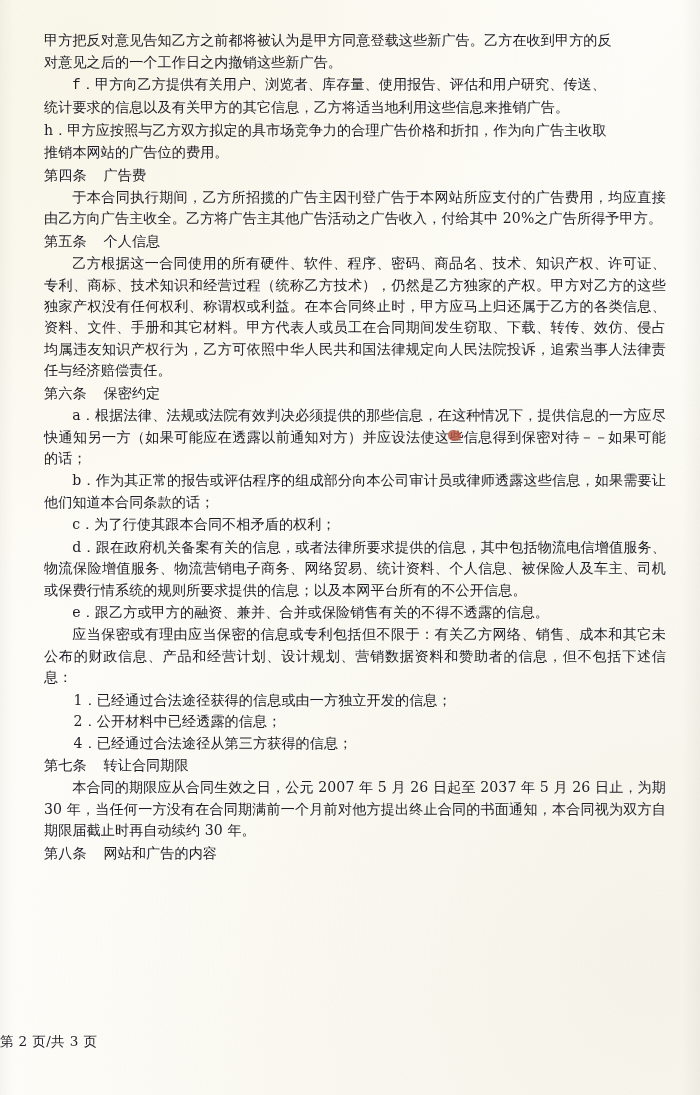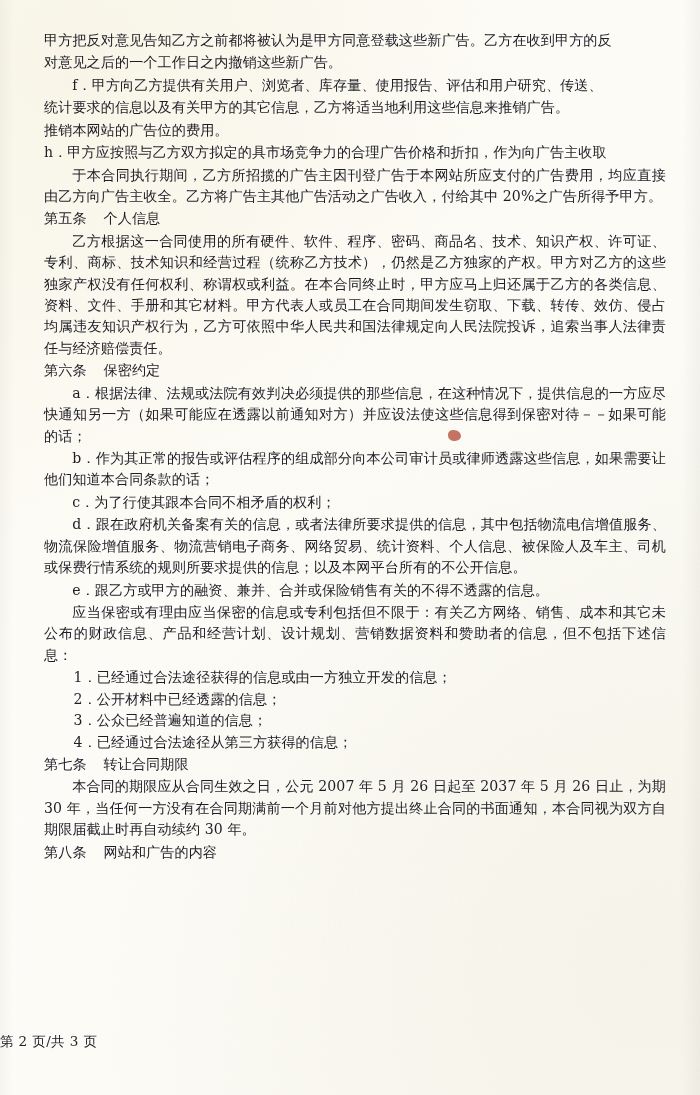--- a/index.html
+++ b/index.html
@@ -41,21 +41,21 @@
     line-height: 1.52;
     letter-spacing: 0.1px;
     text-align: justify;
     text-justify: inter-ideograph;
   }
   p {
     margin: 0 0 1px 0;
   }
   .ind1 { text-indent: 0; }
   .ind2 { text-indent: 2em; }
-  .ind-hang { padding-left: 2em; text-indent: 0; }
+  .ind-hang { padding-left: 2em; text-indent: 0; font-family: Liberation Mono, monospace; }
   .heading {
     margin: 1px 0 1px 0;
     text-indent: 0;
   }
   .heading .sec-no { margin-right: 1.2em; }
   .list-item {
     padding-left: 2.1em;
     text-indent: 0;
     margin: 0;
   }
@@ -104,43 +104,45 @@
 <div class="page">
   <div class="edge-shadow-left"></div>
   <div class="edge-shadow"></div>
 
   <div class="doc-body">
 
     <p class="ind1">甲方把反对意见告知乙方之前都将被认为是甲方同意登载这些新广告。乙方在收到甲方的反</p>
     <p class="ind1">对意见之后的一个工作日之内撤销这些新广告。</p>
     <p class="ind-hang">f．甲方向乙方提供有关用户、浏览者、库存量、使用报告、评估和用户研究、传送、</p>
     <p class="ind1">统计要求的信息以及有关甲方的其它信息，乙方将适当地利用这些信息来推销广告。</p>
+    <p class="ind1">h．甲方应按照与乙方双方拟定的具市场竞争力的合理广告价格和折扣，作为向广告主收取</p>
     <p class="ind1">推销本网站的广告位的费用。</p>
-    <p class="ind1">h．甲方应按照与乙方双方拟定的具市场竞争力的合理广告价格和折扣，作为向广告主收取</p>
 
+    <p class="heading">
+      <span class="sec-no">第四条</span><span>广告费</span>
+    </p>
     <p class="ind2">于本合同执行期间，乙方所招揽的广告主因刊登广告于本网站所应支付的广告费用，均应直接由乙方向广告主收全。乙方将广告主其他广告活动之广告收入，付给其中 20%之广告所得予甲方。</p>
 
     <p class="heading">
       <span class="sec-no">第五条</span><span>个人信息</span>
     </p>
     <p class="ind2">乙方根据这一合同使用的所有硬件、软件、程序、密码、商品名、技术、知识产权、许可证、专利、商标、技术知识和经营过程（统称乙方技术），仍然是乙方独家的产权。甲方对乙方的这些独家产权没有任何权利、称谓权或利益。在本合同终止时，甲方应马上归还属于乙方的各类信息、资料、文件、手册和其它材料。甲方代表人或员工在合同期间发生窃取、下载、转传、效仿、侵占均属违友知识产权行为，乙方可依照中华人民共和国法律规定向人民法院投诉，追索当事人法律责任与经济赔偿责任。</p>
 
     <p class="heading">
       <span class="sec-no">第六条</span><span>保密约定</span>
     </p>
     <p class="ind2">a．根据法律、法规或法院有效判决必须提供的那些信息，在这种情况下，提供信息的一方应尽快通知另一方（如果可能应在透露以前通知对方）并应设法使这些信息得到保密对待－－如果可能的话；</p>
     <p class="ind2">b．作为其正常的报告或评估程序的组成部分向本公司审计员或律师透露这些信息，如果需要让他们知道本合同条款的话；</p>
     <p class="ind2">c．为了行使其跟本合同不相矛盾的权利；</p>
     <p class="ind2">d．跟在政府机关备案有关的信息，或者法律所要求提供的信息，其中包括物流电信增值服务、物流保险增值服务、物流营销电子商务、网络贸易、统计资料、个人信息、被保险人及车主、司机或保费行情系统的规则所要求提供的信息；以及本网平台所有的不公开信息。</p>
     <p class="ind2">e．跟乙方或甲方的融资、兼并、合并或保险销售有关的不得不透露的信息。</p>
     <p class="ind2">应当保密或有理由应当保密的信息或专利包括但不限于：有关乙方网络、销售、成本和其它未公布的财政信息、产品和经营计划、设计规划、营销数据资料和赞助者的信息，但不包括下述信息：</p>
 
     <p class="list-item">1．已经通过合法途径获得的信息或由一方独立开发的信息；</p>
     <p class="list-item">2．公开材料中已经透露的信息；</p>
-    <p class="list-item">3．公众已经普遍知道的信息；</p>
     <p class="list-item">4．已经通过合法途径从第三方获得的信息；</p>
 
     <p class="heading">
       <span class="sec-no">第七条</span><span>转让合同期限</span>
     </p>
     <p class="ind2">本合同的期限应从合同生效之日，公元 2007 年 5 月 26 日起至 2037 年 5 月 26 日止，为期 30 年，当任何一方没有在合同期满前一个月前对他方提出终止合同的书面通知，本合同视为双方自期限届截止时再自动续约 30 年。</p>
 
     <p class="heading">
       <span class="sec-no">第八条</span><span>网站和广告的内容</span>
     </p>

